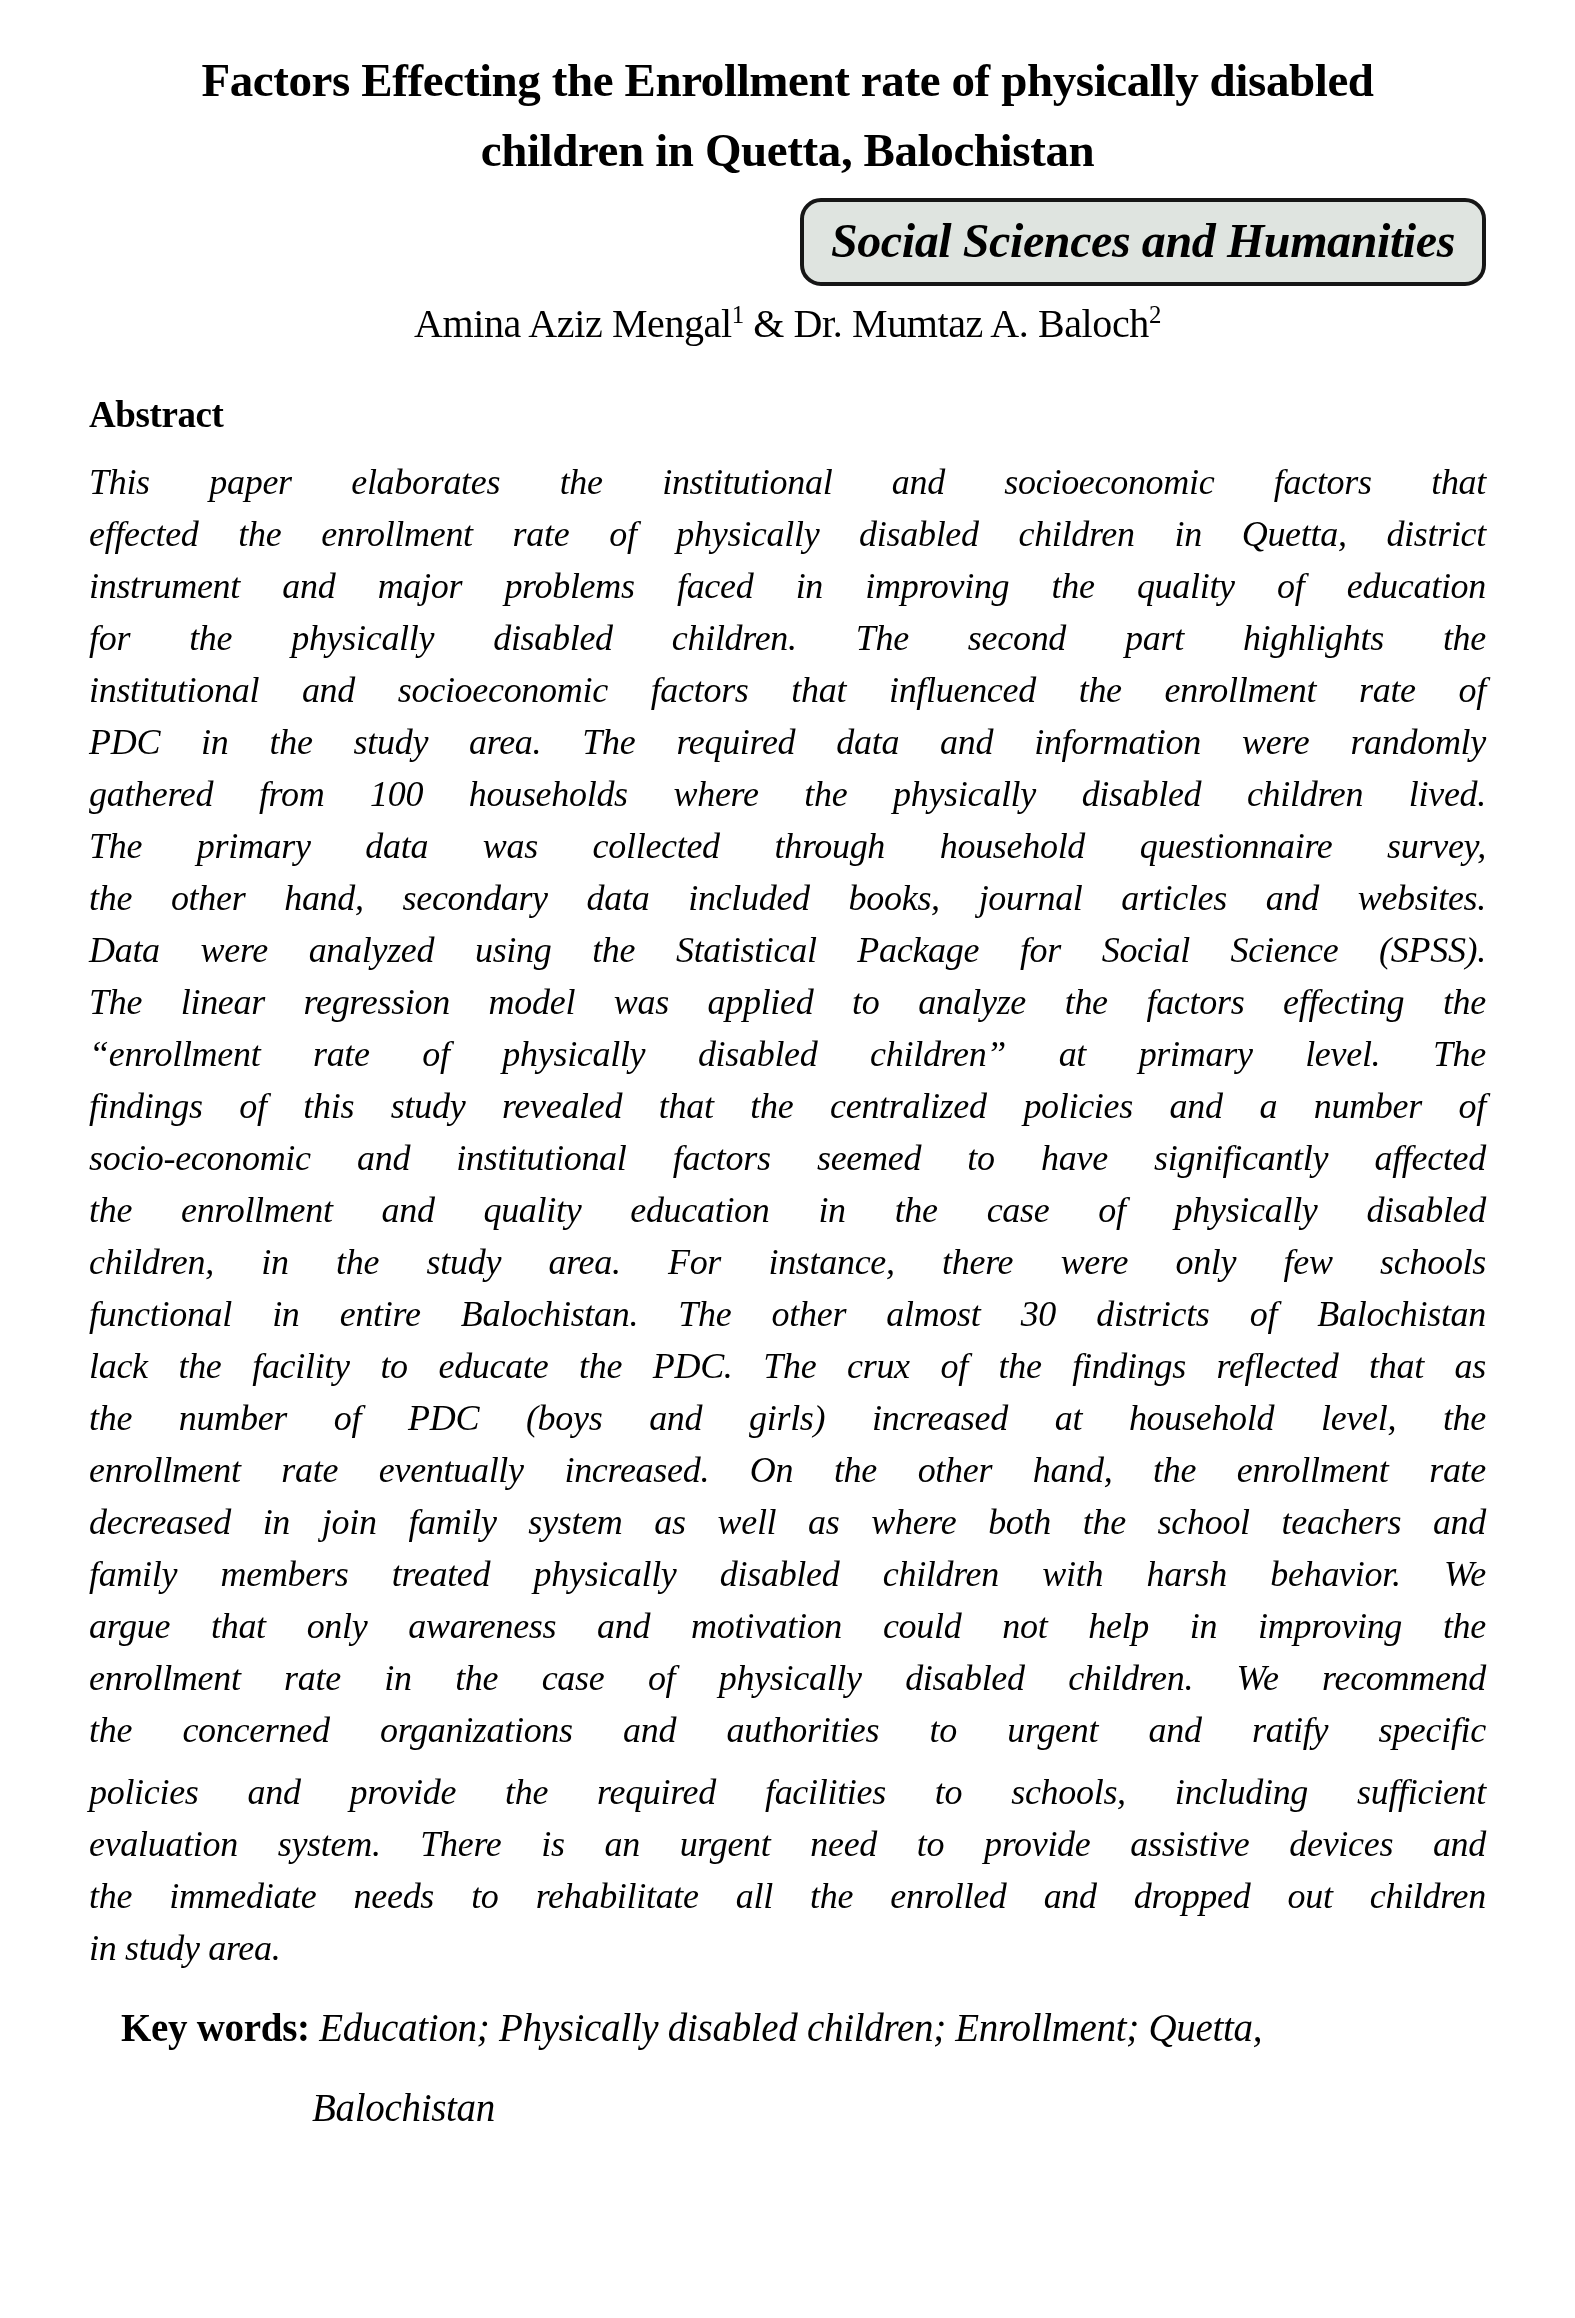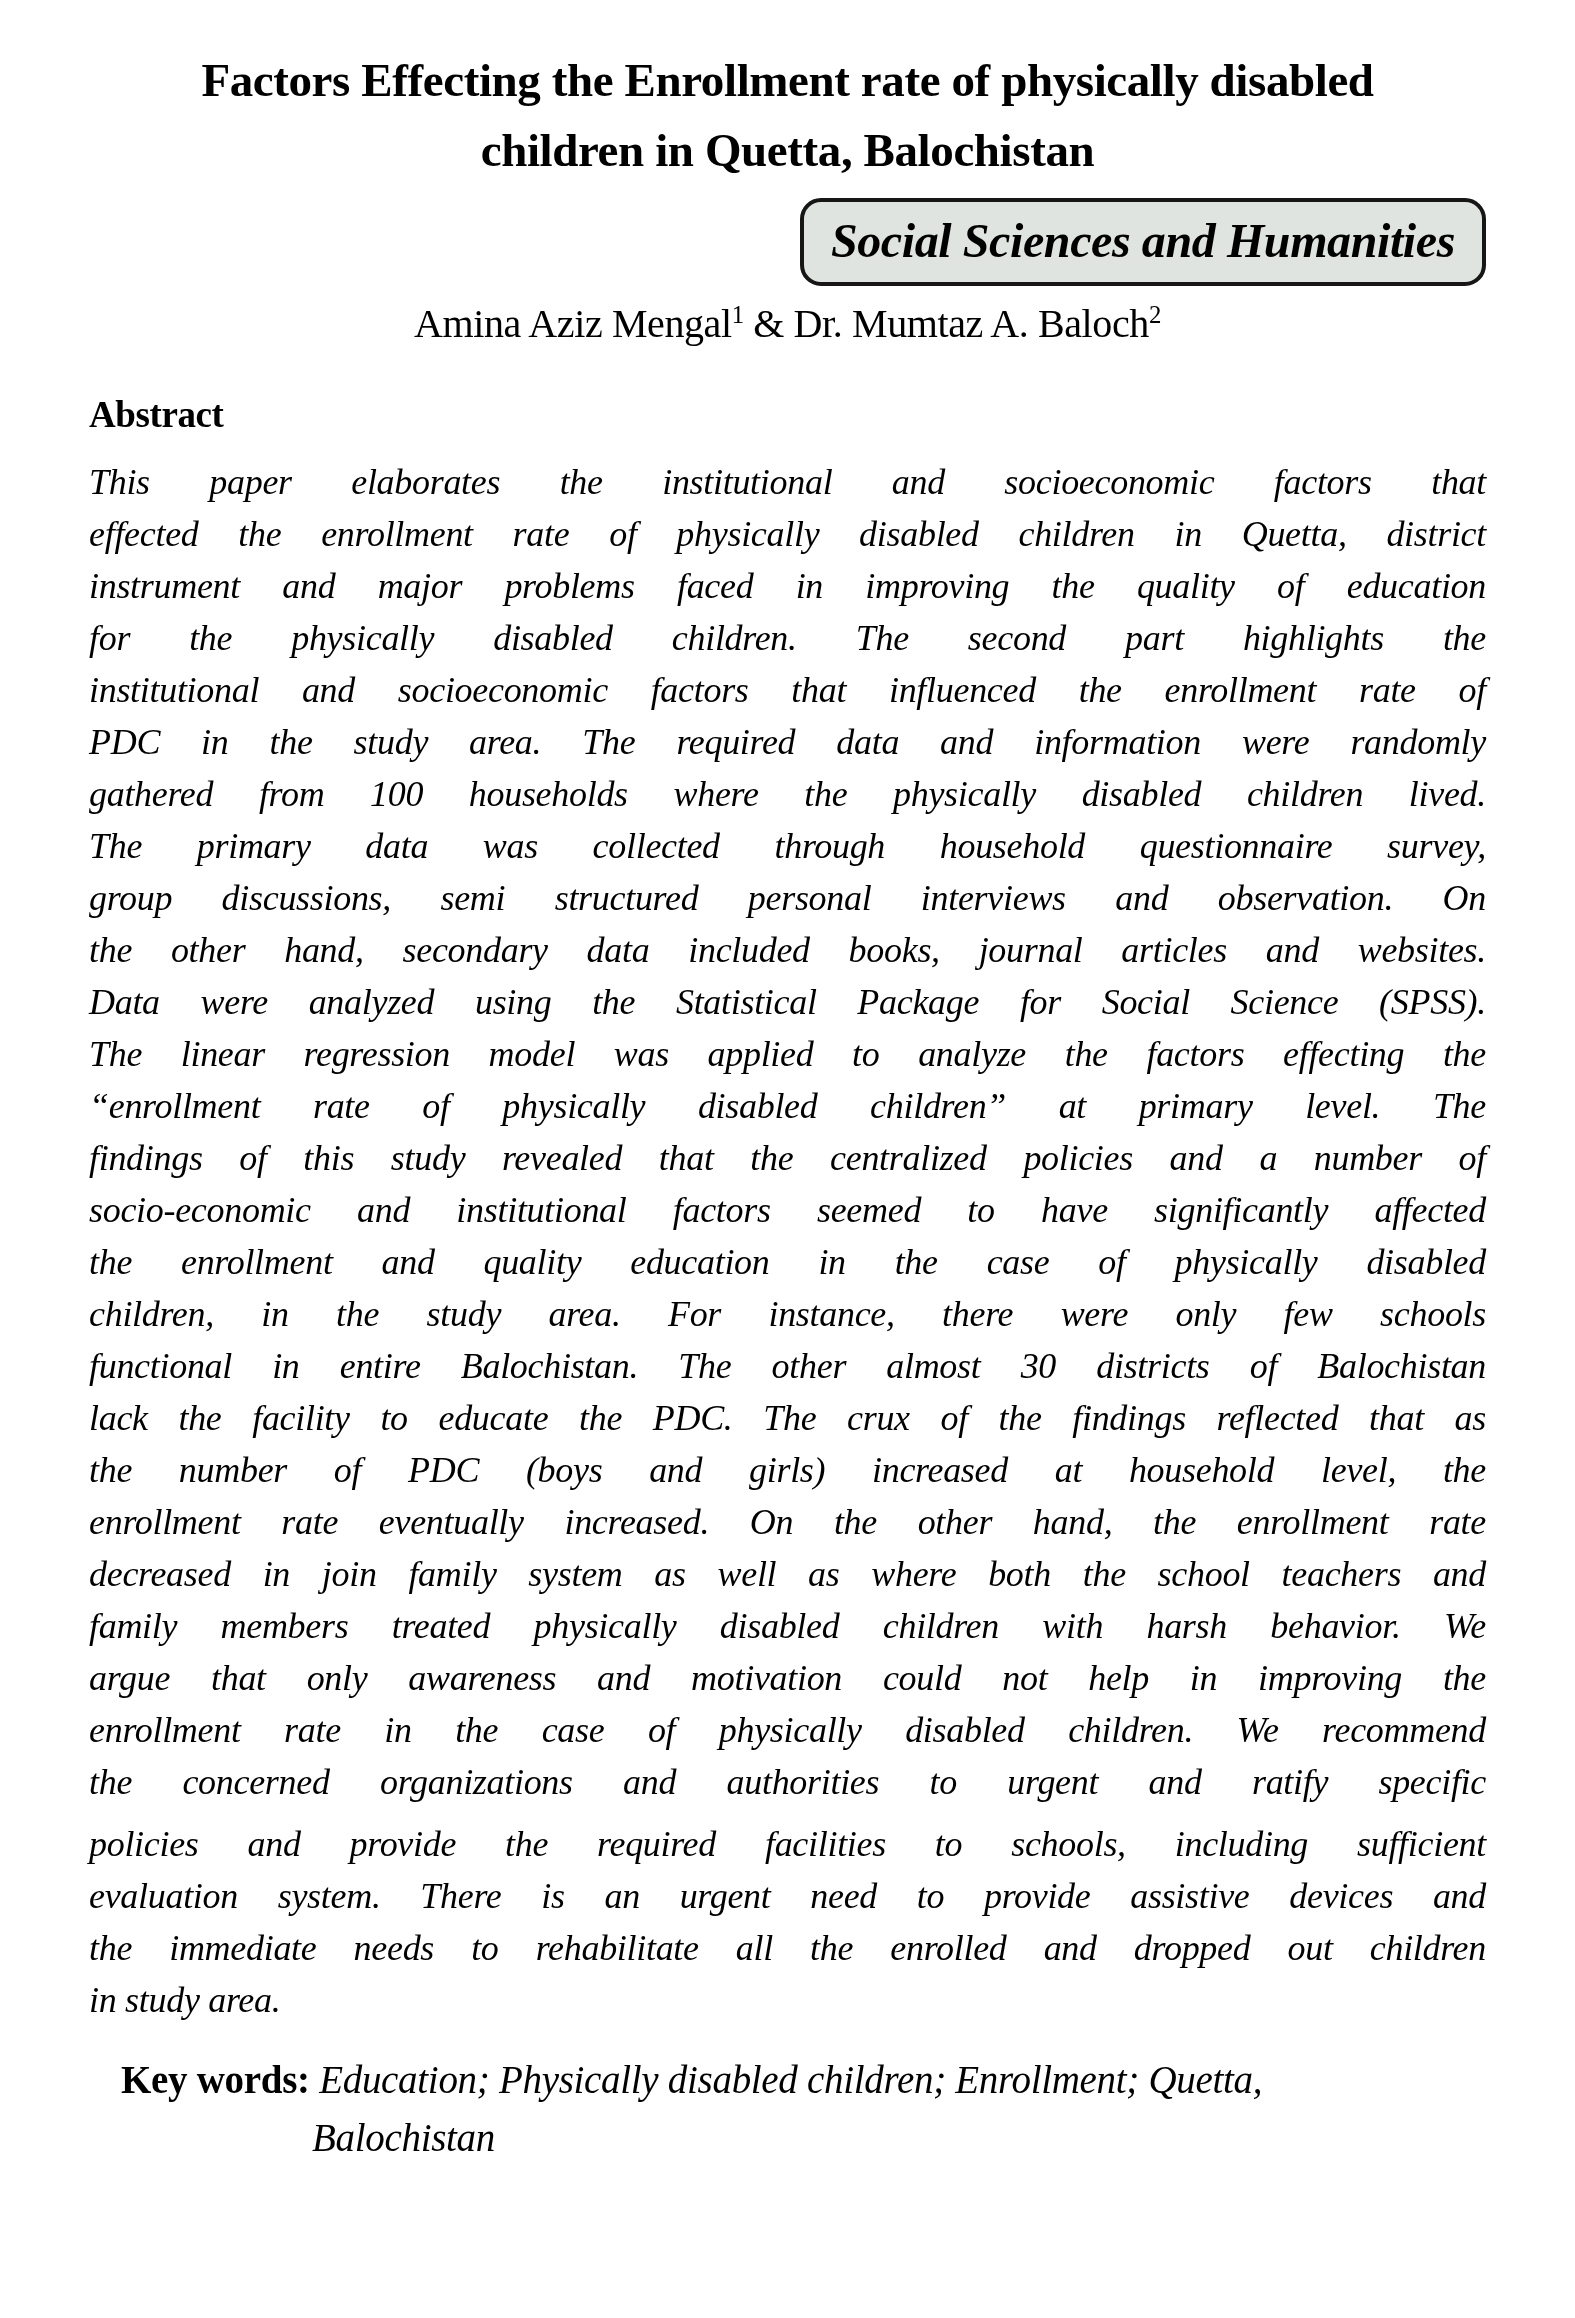--- a/index.html
+++ b/index.html
@@ -66,21 +66,21 @@
     letter-spacing: -0.3px;
   }
   .para2 { margin-top: 10.7px; }
   .line-last { text-align-last: left; }
 
   
   .keywords { margin-top: 27px; font-size: 39px; letter-spacing: -0.3px; }
   .kw-line1 { line-height: 54px; margin-left: 32px; }
   .kw-label { font-weight: bold; font-style: normal; }
   .kw-text { font-style: italic; }
-  .kw-line2 { margin-left: 223px; margin-top: 4px; line-height: 54px; }
+  .kw-line2 { margin-left: 223px; margin-top: 26px; line-height: 54px; }
 </style>
 </head>
 <body>
 
 <div class="page">
 
   <div class="title">
       <div class="title-line">Factors Effecting the Enrollment rate of physically disabled</div>
       <div class="title-line">children in Quetta, Balochistan</div>
     </div>
@@ -96,21 +96,20 @@
   <div class="abstract-body">
     <div class="para">
         <div class="jline">This paper elaborates the institutional and socioeconomic factors that</div>
         <div class="jline">effected the enrollment rate of physically disabled children in Quetta, district</div>
         <div class="jline">instrument and major problems faced in improving the quality of education</div>
         <div class="jline">for the physically disabled children. The second part highlights the</div>
         <div class="jline">institutional and socioeconomic factors that influenced the enrollment rate of</div>
         <div class="jline">PDC in the study area. The required data and information were randomly</div>
         <div class="jline">gathered from 100 households where the physically disabled children lived.</div>
         <div class="jline">The primary data was collected through household questionnaire survey,</div>
-        <div class="jline">group discussions, semi structured personal interviews and observation. On</div>
         <div class="jline">the other hand, secondary data included books, journal articles and websites.</div>
         <div class="jline">Data were analyzed using the Statistical Package for Social Science (SPSS).</div>
         <div class="jline">The linear regression model was applied to analyze the factors effecting the</div>
         <div class="jline">“enrollment rate of physically disabled children” at primary level. The</div>
         <div class="jline">findings of this study revealed that the centralized policies and a number of</div>
         <div class="jline">socio-economic and institutional factors seemed to have significantly affected</div>
         <div class="jline">the enrollment and quality education in the case of physically disabled</div>
         <div class="jline">children, in the study area. For instance, there were only few schools</div>
         <div class="jline">functional in entire Balochistan. The other almost 30 districts of Balochistan</div>
         <div class="jline">lack the facility to educate the PDC. The crux of the findings reflected that as</div>

